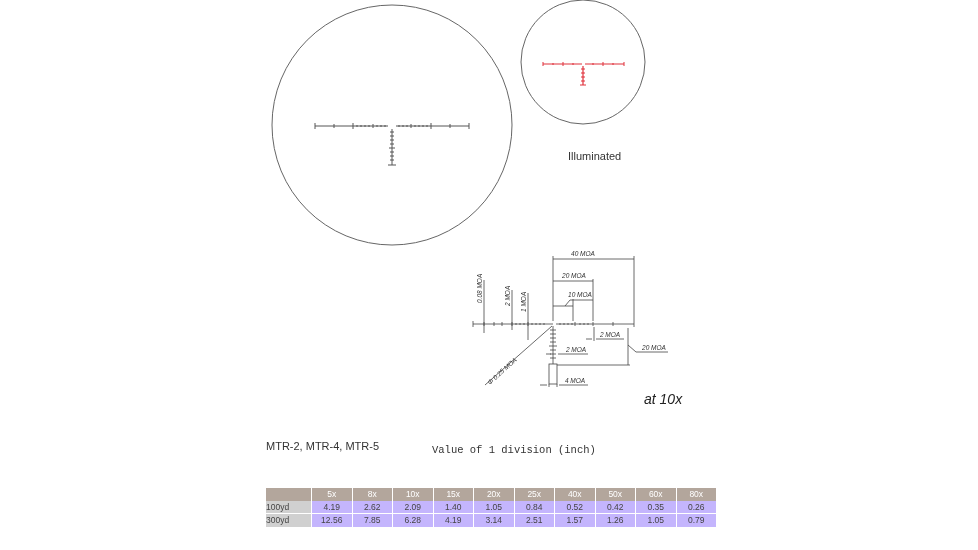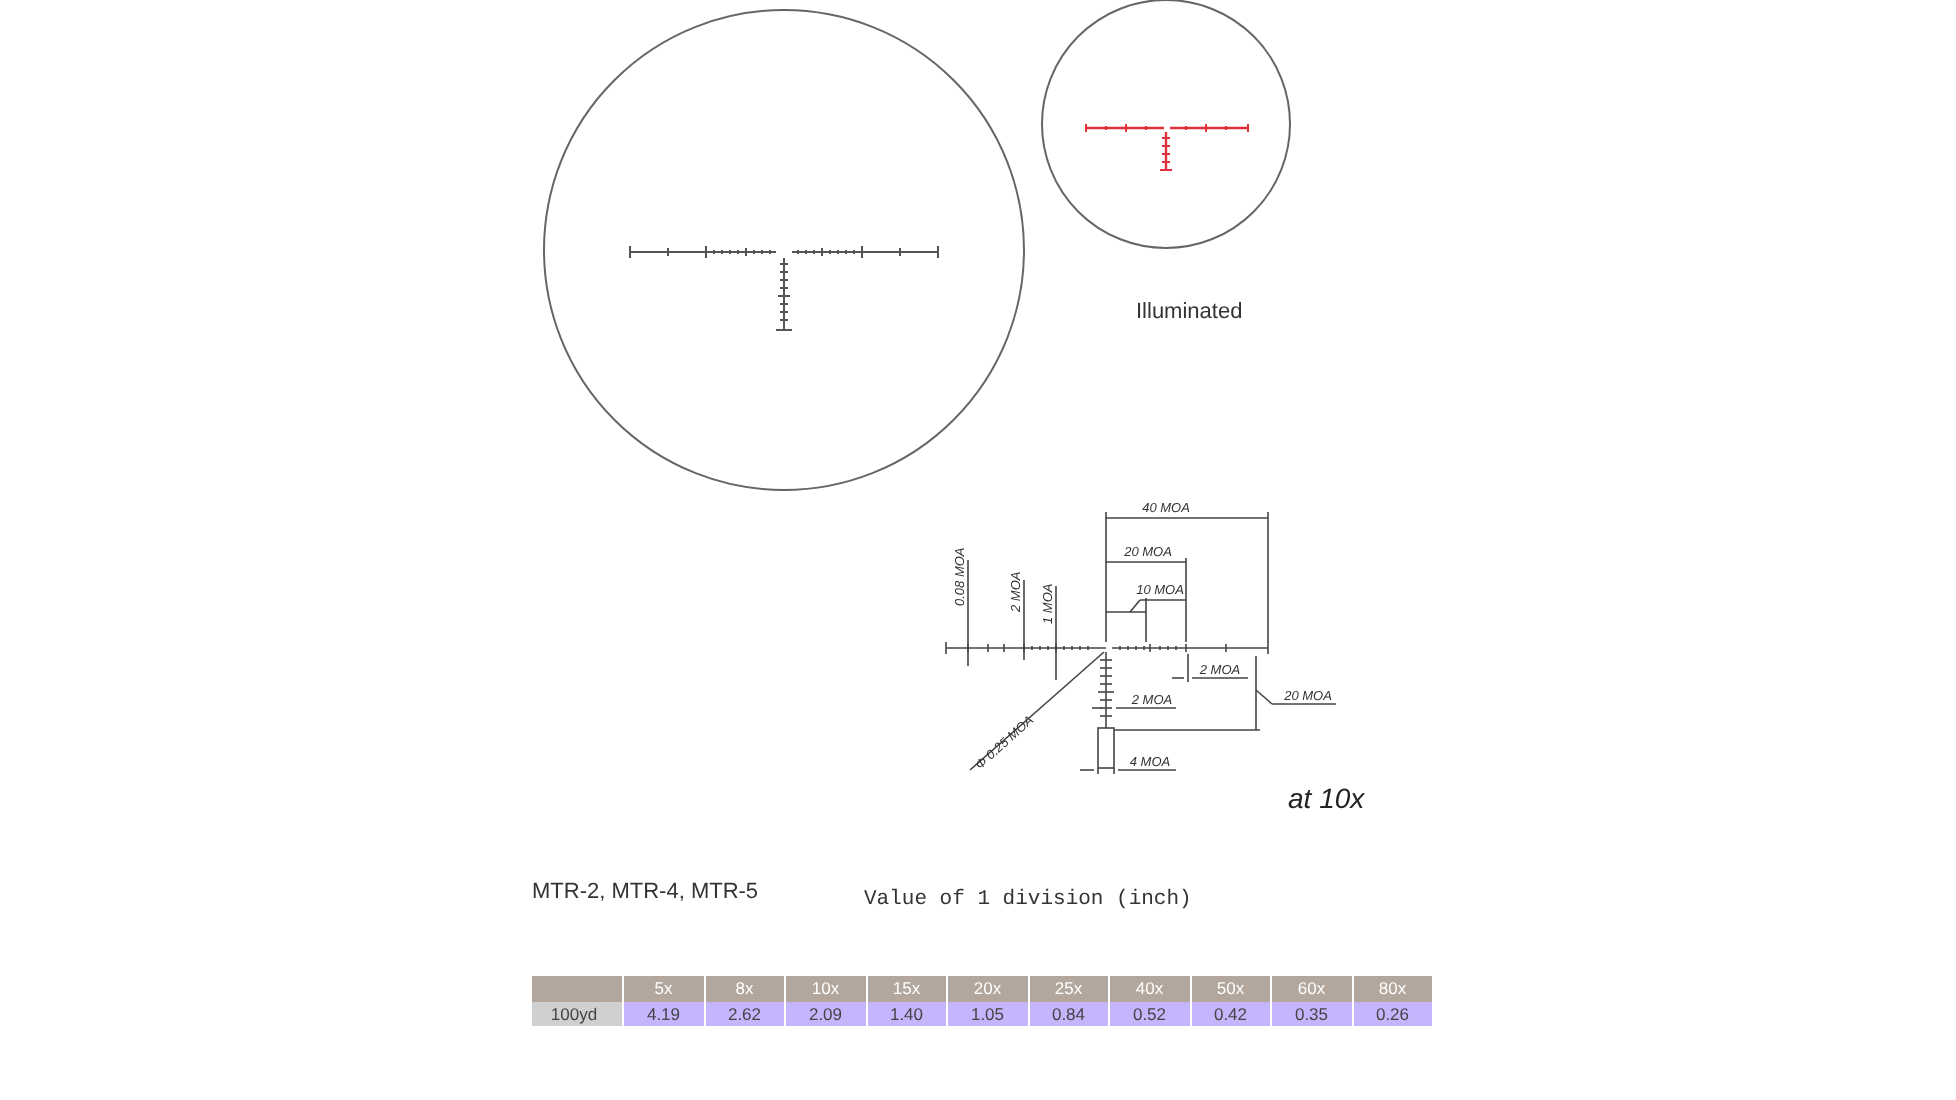--- a/index.html
+++ b/index.html
@@ -7,21 +7,21 @@
   svg { position:absolute; left:0; top:0; }
   .illum-label { position:absolute; left:556px; top:150px; font-size:11px; color:#333;margin-left:12px; }
   .at10x { position:absolute; left:644px; top:391px; font-size:14px; font-style:italic; color:#222;text-align:center; }
   .tbl-title { position:absolute; left:266px; top:440px; font-size:11px; color:#333; }
   .tbl-caption { position:absolute; left:432px; top:444px; font-size:10.5px; color:#333;font-family:Liberation Mono, monospace; }
   table.moa { position:absolute; left:265px; top:456px; border-collapse:separate; border-spacing:1px 0; font-size:8.5px;margin-top:32px; }
   table.moa td { height:12.6px; padding:0; text-align:center; line-height:12px; }
   table.moa tr.hdr td { background:#b3a69c; color:#fff; }
   table.moa tr.hdr td:first-child { background:#b3a69c; }
   table.moa tr.data td { background:#c4b5fd; color:#444; border-bottom:1px solid #fff; }
-  table.moa tr.data td.rowlbl { background:#d0d0d0; text-align:center; padding-right:3px; color:#444; }
+  table.moa tr.data td.rowlbl { background:#d0d0d0; text-align:left; padding-right:3px; color:#444; }
   table.moa td.c0 { width:45px; }
   table.moa td.c { width:39.5px; }
 </style>
 </head>
 <body>
 
 <svg width="978" height="550">
 
   <g>
     <circle cx="392" cy="125" r="120" fill="none" stroke="#666" stroke-width="1"></circle>
@@ -210,14 +210,27 @@
     <td>2.62</td>
     <td>2.09</td>
     <td>1.40</td>
     <td>1.05</td>
     <td>0.84</td>
     <td>0.52</td>
     <td>0.42</td>
     <td>0.35</td>
     <td>0.26</td>
   </tr>
+  <tr class="data">
+    <td class="rowlbl">300yd</td>
+    <td>12.56</td>
+    <td>7.85</td>
+    <td>6.28</td>
+    <td>4.19</td>
+    <td>3.14</td>
+    <td>2.51</td>
+    <td>1.57</td>
+    <td>1.26</td>
+    <td>1.05</td>
+    <td>0.79</td>
+  </tr>
 </tbody>
   </table>
 
 </body></html>

